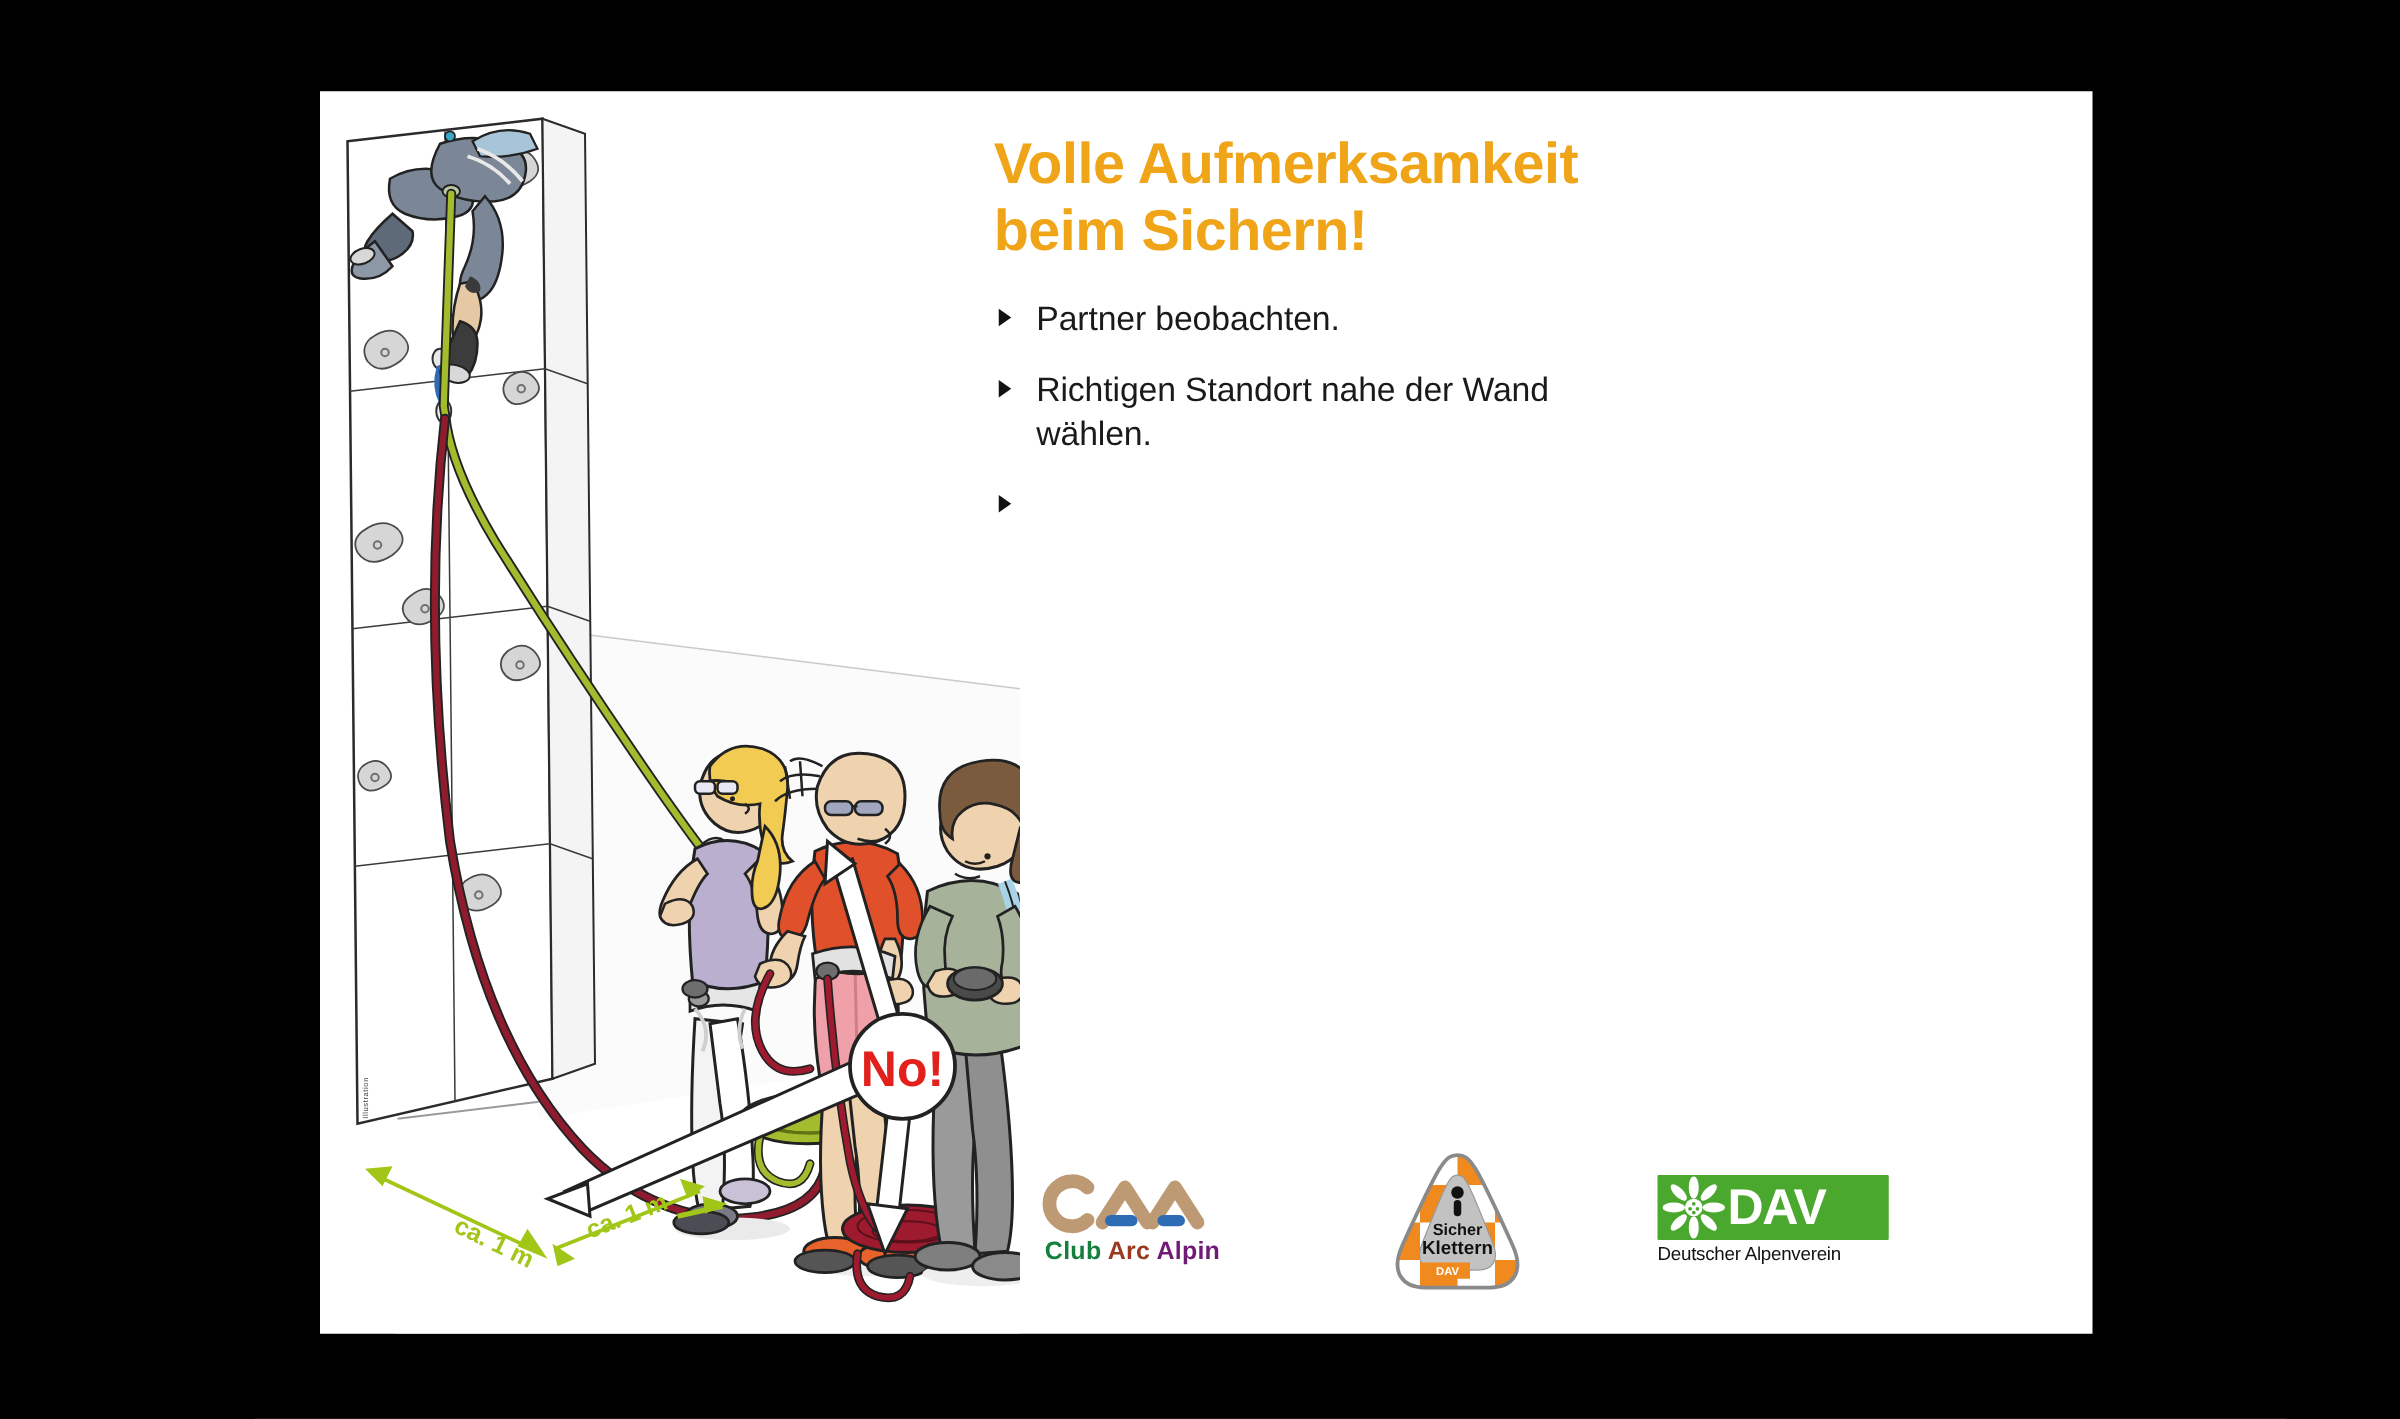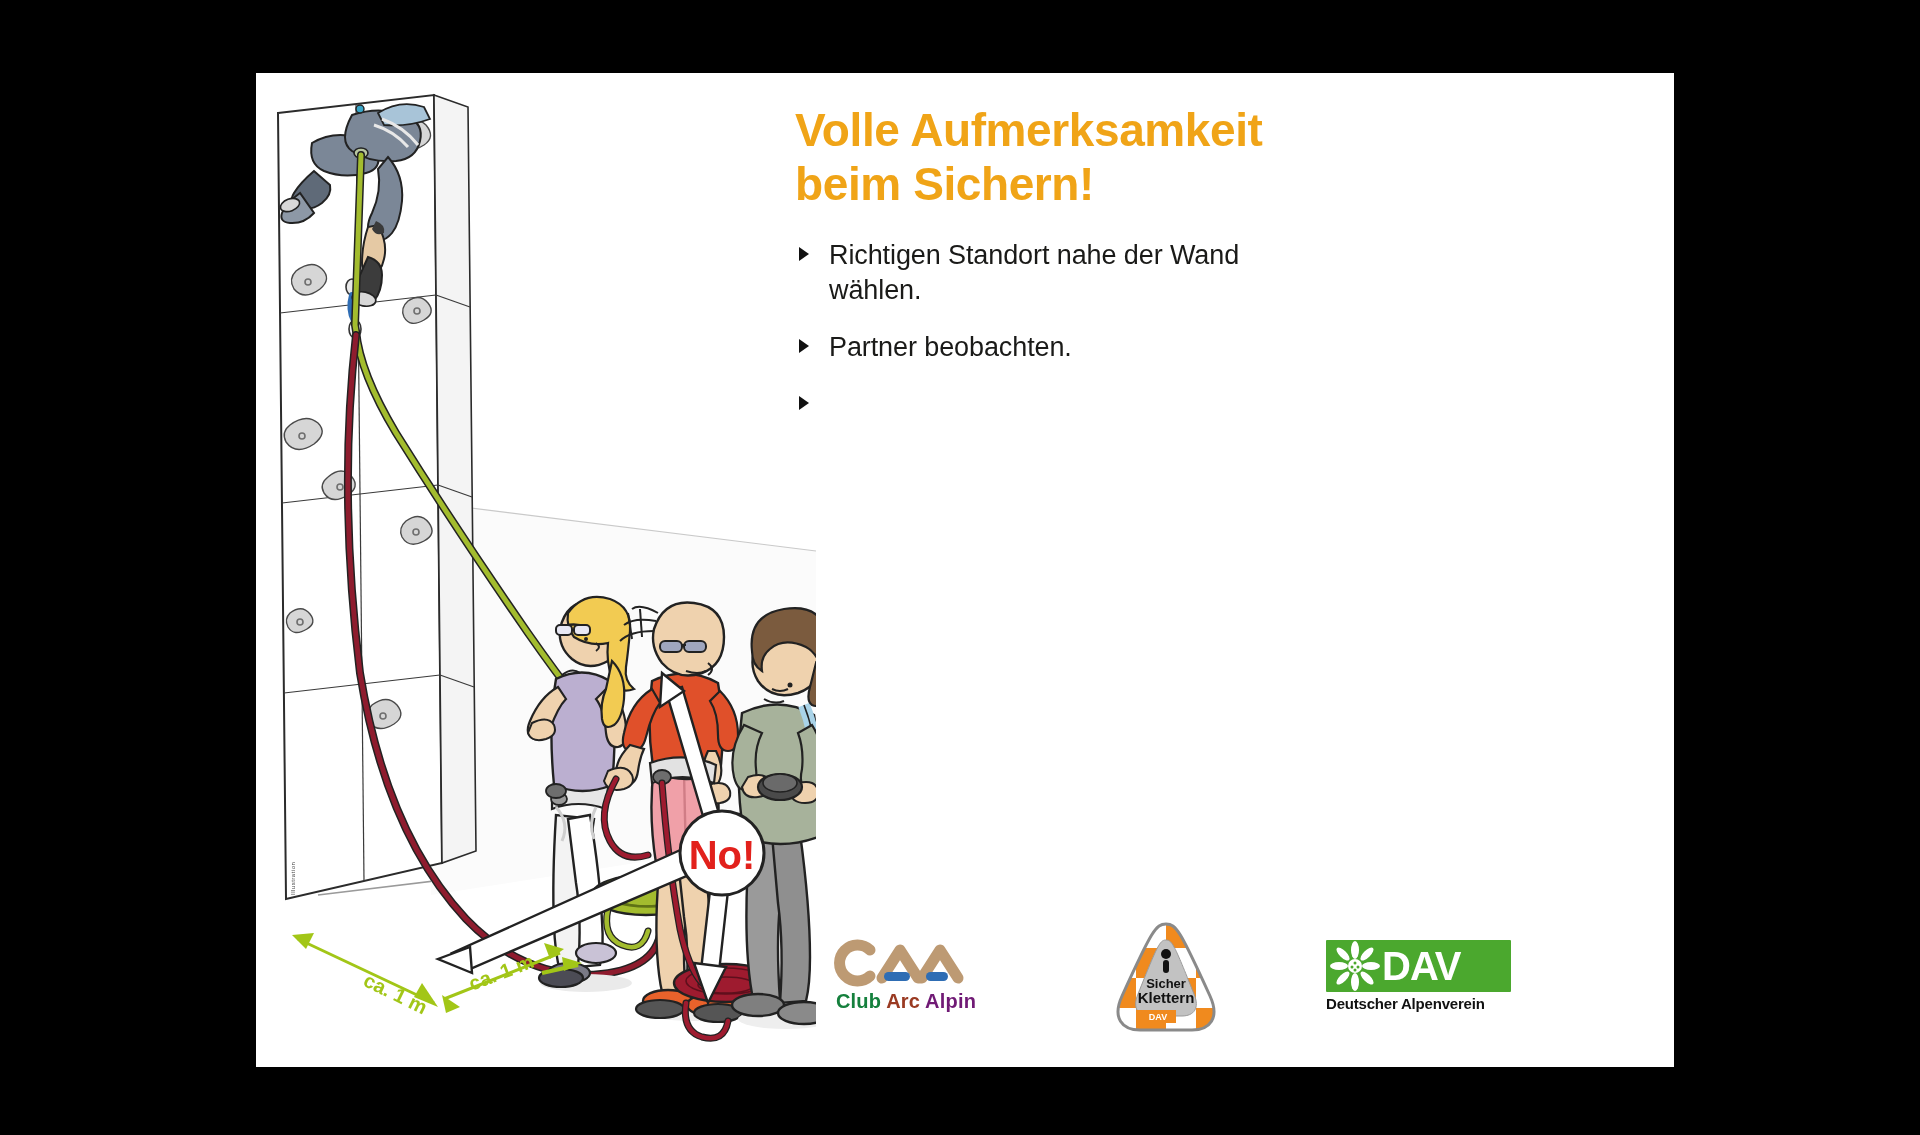--- a/index.html
+++ b/index.html
@@ -68,21 +68,21 @@
   #sk{left:300px;top:0px;width:120px;height:118px;}
 
   
   #dav{left:520px;top:22px;width:230px;}
   #dav .box{background:#4BA82E;width:185px;height:52px;position:relative;border-radius:1px;}
   #dav .davtext{
     position:absolute;left:56px;top:2px;
     color:#fff;font-size:40px;font-weight:bold;letter-spacing:-1px;line-height:48px;
   }
   #dav .sub{
-    color:#111;font-size:15px;font-weight:bold;margin-top:3px;letter-spacing:-0.2px;
+    color:#111;font-size:15px;font-weight:normal;margin-top:3px;letter-spacing:-0.2px;
   }
 
   
   #illus{position:absolute;left:0;top:0;width:560px;height:786px;}
   #illus svg{display:block;}
 
   .credit{
     position:absolute;left:34px;top:822px;
     font-size:6px;color:#444;
     transform:rotate(-90deg);transform-origin:left top;
@@ -361,25 +361,25 @@
       </svg>
       <div class="credit">Illustration</div>
     </div>
 
     <div id="textcol">
       <h1 id="headline">Volle Aufmerksamkeit
 beim Sichern!</h1>
       <ul class="bullets">
         <li>
           <span class="tri"></span>
-          <span>Richtigen Standort nahe der Wand wählen.</span>
+          <span>Partner beobachten.</span>
         </li>
         <li>
           <span class="tri"></span>
-          <span>Partner beobachten.</span>
+          <span>Richtigen Standort nahe der Wand wählen.</span>
         </li>
         <li>
           <span class="tri"></span>
         </li>
       </ul>
     </div>
 
     <div id="logos">
 
       <div class="logo" id="caa">

